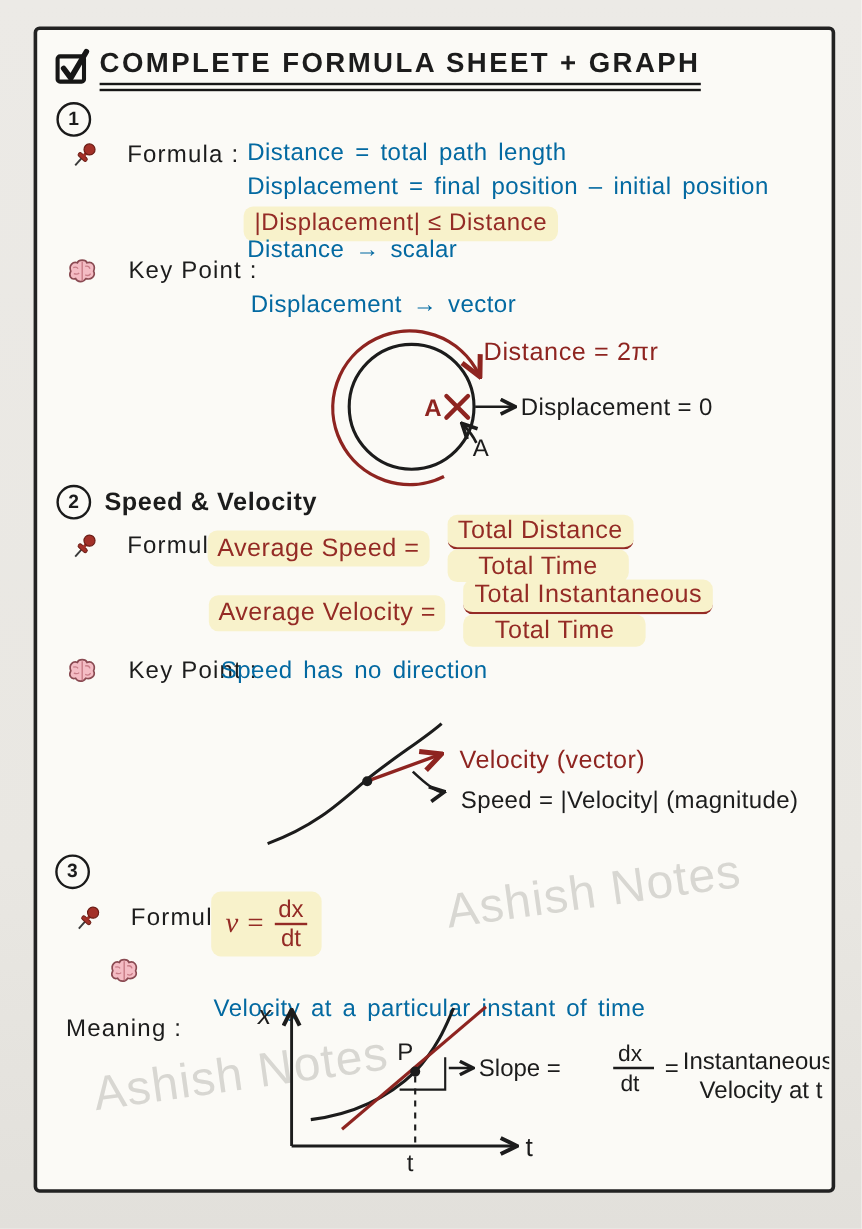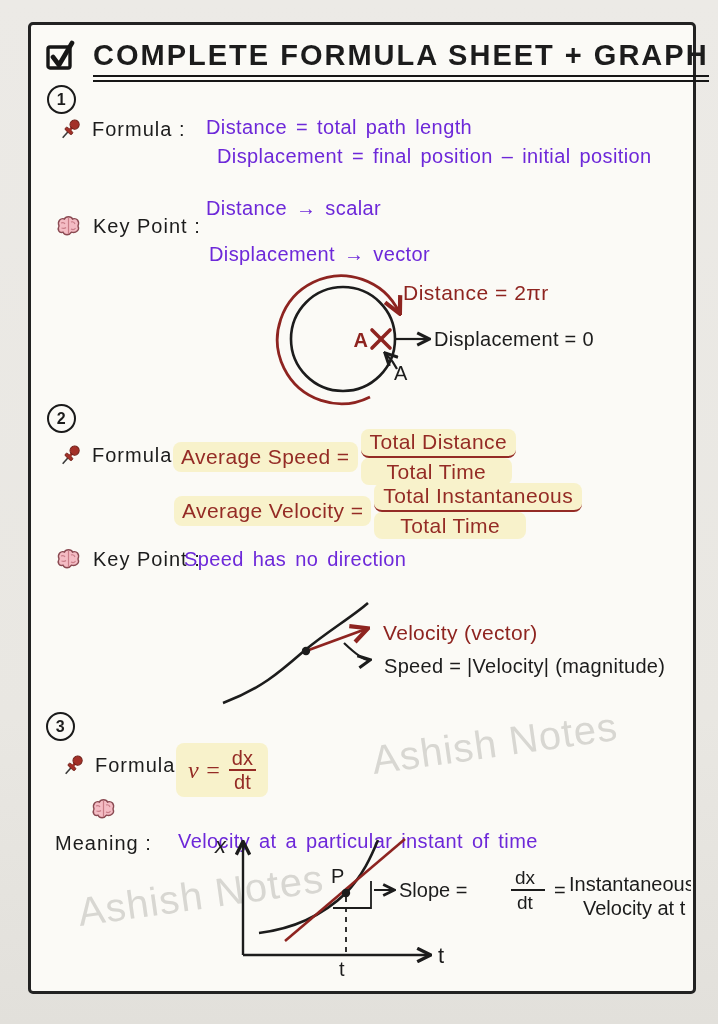--- a/index.html
+++ b/index.html
@@ -12,34 +12,34 @@
     position:absolute;left:28px;top:22px;width:662px;height:966px;
     background:#fbfaf6;border:3px solid #222;border-radius:5px;
   }
   .wm{
     position:absolute;color:#d8d7d2;font-size:40px;letter-spacing:1px;
     transform:rotate(-8deg);white-space:nowrap;z-index:1;
   }
   .z{position:absolute;z-index:2;}
   .title-wrap{left:14px;top:14px;display:flex;align-items:flex-start;gap:8px;}
   .title-text{
-    font-size:29px;font-weight:bold;letter-spacing:2px;white-space:nowrap;
-    border-bottom:7px double #161616;padding-bottom:3px;margin-left:10px;
+    font-size:23px;font-weight:bold;letter-spacing:2px;white-space:nowrap;
+    border-bottom:7px double #161616;padding-bottom:3px;
   }
   .sec-head{display:flex;align-items:center;gap:11px;font-size:21px;font-weight:bold;letter-spacing:0.5px;white-space:nowrap;}
   .circ{
     width:25px;height:25px;border:2.5px solid #1a1a1a;border-radius:50%;
     display:inline-flex;align-items:center;justify-content:center;
     font-size:16px;font-weight:bold;flex:0 0 auto;
   }
-  .lab-row{display:flex;align-items:center;gap:11px;font-size:20px;letter-spacing:1px;white-space:nowrap;}
-  .blue{color:#6d28d9;font-size:20px;letter-spacing:0.4px;word-spacing:3px;white-space:nowrap;}
+  .lab-row{display:flex;align-items:center;gap:25px;font-size:20px;letter-spacing:1px;white-space:nowrap;}
+  .blue{color:#0369a1;font-size:20px;letter-spacing:0.4px;word-spacing:3px;white-space:nowrap;}
   .hl{background:#f8f2cb;border-radius:8px;}
   .hl-line{display:inline-block;padding:3px 9px;color:#942b25;font-size:20px;letter-spacing:0.5px;white-space:nowrap;}
-  .frac-row{display:flex;align-items:center;gap:3px;color:#942b25;font-size:21px;letter-spacing:0.4px;white-space:nowrap;}
+  .frac-row{display:flex;align-items:center;gap:15px;color:#942b25;font-size:21px;letter-spacing:0.4px;white-space:nowrap;}
   .frac{display:inline-flex;flex-direction:column;align-items:flex-start;}
   .frac .num{padding:1px 9px 2px;border-bottom:2.5px solid #942b25;}
   .frac .den{padding:2px 26px 1px;}
   .vfrac{display:inline-flex;align-items:center;gap:8px;padding:4px 12px;font-size:22px;color:#942b25;}
   .vfrac .vi{font-family:"Liberation Serif",serif;font-style:italic;font-size:24px;}
   .vfrac .frac2{display:inline-flex;flex-direction:column;align-items:center;font-size:20px;line-height:22px;}
   .vfrac .frac2 .n{border-bottom:2.5px solid #942b25;padding:0 3px;}
   svg text{font-family:"Liberation Sans",sans-serif;}
 </style>
 </head>
@@ -67,21 +67,22 @@
       <g transform="rotate(42 11 13)">
         <line x1="11.5" y1="15" x2="11.5" y2="23" stroke="#3a3a3a" stroke-width="1.6"></line>
         <rect x="7" y="12" width="9" height="3.4" rx="1.6" fill="#a33028" stroke="#6b1d16" stroke-width="0.8"></rect>
         <rect x="10.2" y="8.6" width="2.6" height="4" fill="#a33028"></rect>
         <circle cx="11.5" cy="5.2" r="4.6" fill="#a33028" stroke="#6b1d16" stroke-width="1"></circle>
       </g>
     </svg>
     <span>Formula :</span>
   </div>
   <div class="z blue" style="left:175px;top:91px;">Distance = total path length</div>
-  <div class="z blue" style="left:175px;top:120px;margin-left:11px;">Displacement = final position – initial position</div>
+  <div class="z blue" style="left:175px;top:120px;">Displacement = final position – initial position</div>
+  <div class="z hl hl-line" style="left:172px;top:147px;">|Displacement| ≤ Distance</div>
 
   <div class="z lab-row" style="left:24px;top:189px;">
     <svg width="27" height="24" viewBox="0 0 27 24">
       <path d="M4,12 C2,7 6,3.5 9.5,5 C10.5,2 16.5,2 17.5,5 C21.5,3.5 25,7 23,12 C25,16 21,19.5 16.5,18.2 C14.5,21.5 9.5,21.5 8,18.2 C4,19.5 2,15.5 4,12 Z" fill="#f4bcc4" stroke="#8a4a52" stroke-width="1.4"></path>
       <line x1="13.5" y1="4" x2="13.5" y2="20" stroke="#c97d88" stroke-width="1.2"></line>
       <path d="M6,9 q3,-1 4,1 M16,8 q3,-1 4,2 M6.5,14 q3,1 4.5,-0.5 M16,15 q3,1.5 4.5,-1" fill="none" stroke="#c97d88" stroke-width="1.1"></path>
     </svg>
     <span>Key Point :</span>
   </div>
   <div class="z blue" style="left:175px;top:172px;">Distance → scalar</div>
@@ -105,20 +106,21 @@
     </g>
     <line x1="125" y1="76" x2="157" y2="76" stroke="#1c1c1c" stroke-width="2.2" marker-end="url(#ab1)"></line>
     <text x="97" y="84" font-size="20" font-weight="bold" fill="#8e2420" text-anchor="end">A</text>
     <text x="123" y="117" font-size="20" fill="#1c1c1c">A</text>
     <text x="132" y="37" font-size="21" fill="#8e2420" letter-spacing="0.5">Distance = 2πr</text>
     <text x="163" y="83" font-size="20" fill="#1c1c1c" letter-spacing="0.3">Displacement = 0</text>
   </svg>
 
   <div class="z sec-head" style="left:16px;top:379px;">
     <span class="circ">2</span>
+    <span>Speed &amp; Velocity</span>
   </div>
 
   <div class="z lab-row" style="left:27px;top:418px;">
     <svg width="23" height="24" viewBox="0 0 23 24">
       <g transform="rotate(42 11 13)">
         <line x1="11.5" y1="15" x2="11.5" y2="23" stroke="#3a3a3a" stroke-width="1.6"></line>
         <rect x="7" y="12" width="9" height="3.4" rx="1.6" fill="#a33028" stroke="#6b1d16" stroke-width="0.8"></rect>
         <rect x="10.2" y="8.6" width="2.6" height="4" fill="#a33028"></rect>
         <circle cx="11.5" cy="5.2" r="4.6" fill="#a33028" stroke="#6b1d16" stroke-width="1"></circle>
       </g>

